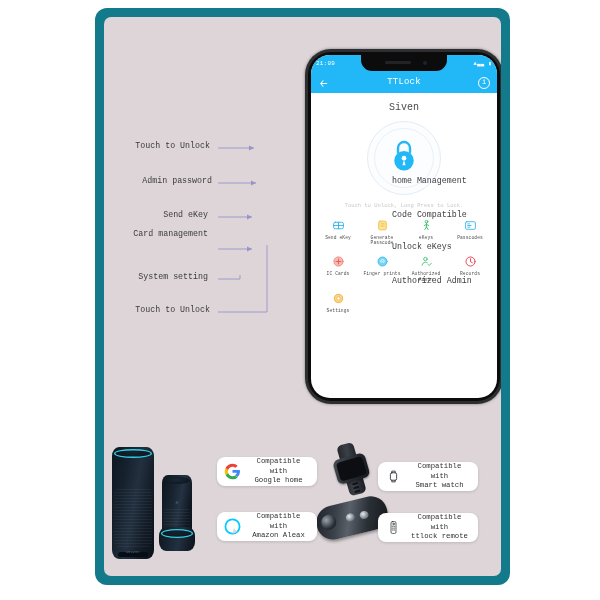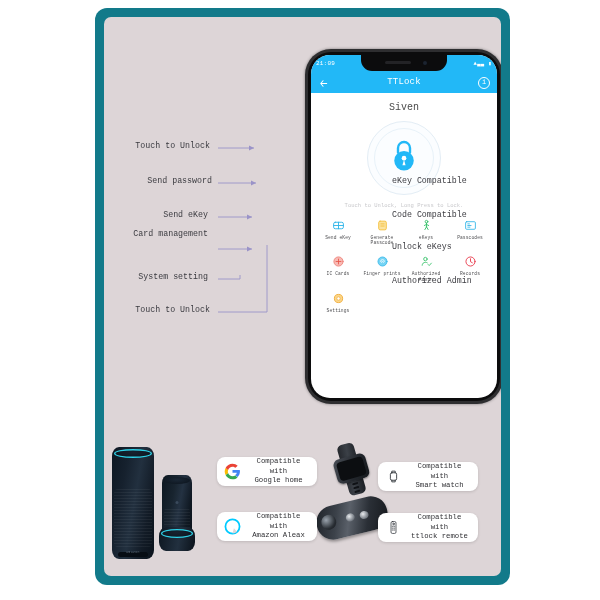--- a/index.html
+++ b/index.html
@@ -292,27 +292,27 @@
               </svg>
             </div>
             <div class="gl">Settings</div>
           </div>
 
         </div>
       </div>
     </div>
 
     <div class="anno l" style="right:291px;top:124px;">Touch to Unlock</div>
-    <div class="anno l" style="right:289px;top:159px;">Send password</div>
+    <div class="anno l" style="right:289px;top:159px;">Admin password</div>
     <div class="anno l" style="right:293px;top:193px;">Send eKey</div>
     <div class="anno l" style="right:293px;top:212px;">Card management</div>
     <div class="anno l" style="right:293px;top:255px;">System setting</div>
     <div class="anno l" style="right:291px;top:288px;">Touch to Unlock</div>
 
-    <div class="anno" style="left:288px;top:159px;">eKey Compatible</div>
+    <div class="anno" style="left:288px;top:159px;">home Management</div>
     <div class="anno" style="left:288px;top:193px;">Code Compatible</div>
     <div class="anno" style="left:288px;top:225px;">Unlock eKeys</div>
     <div class="anno" style="left:288px;top:259px;">Authorized Admin</div>
 
     <div id="bottom">
 
       <div class="echo-big">
         <div class="top"></div>
         <div class="mesh"></div>
         <div class="base"></div>

